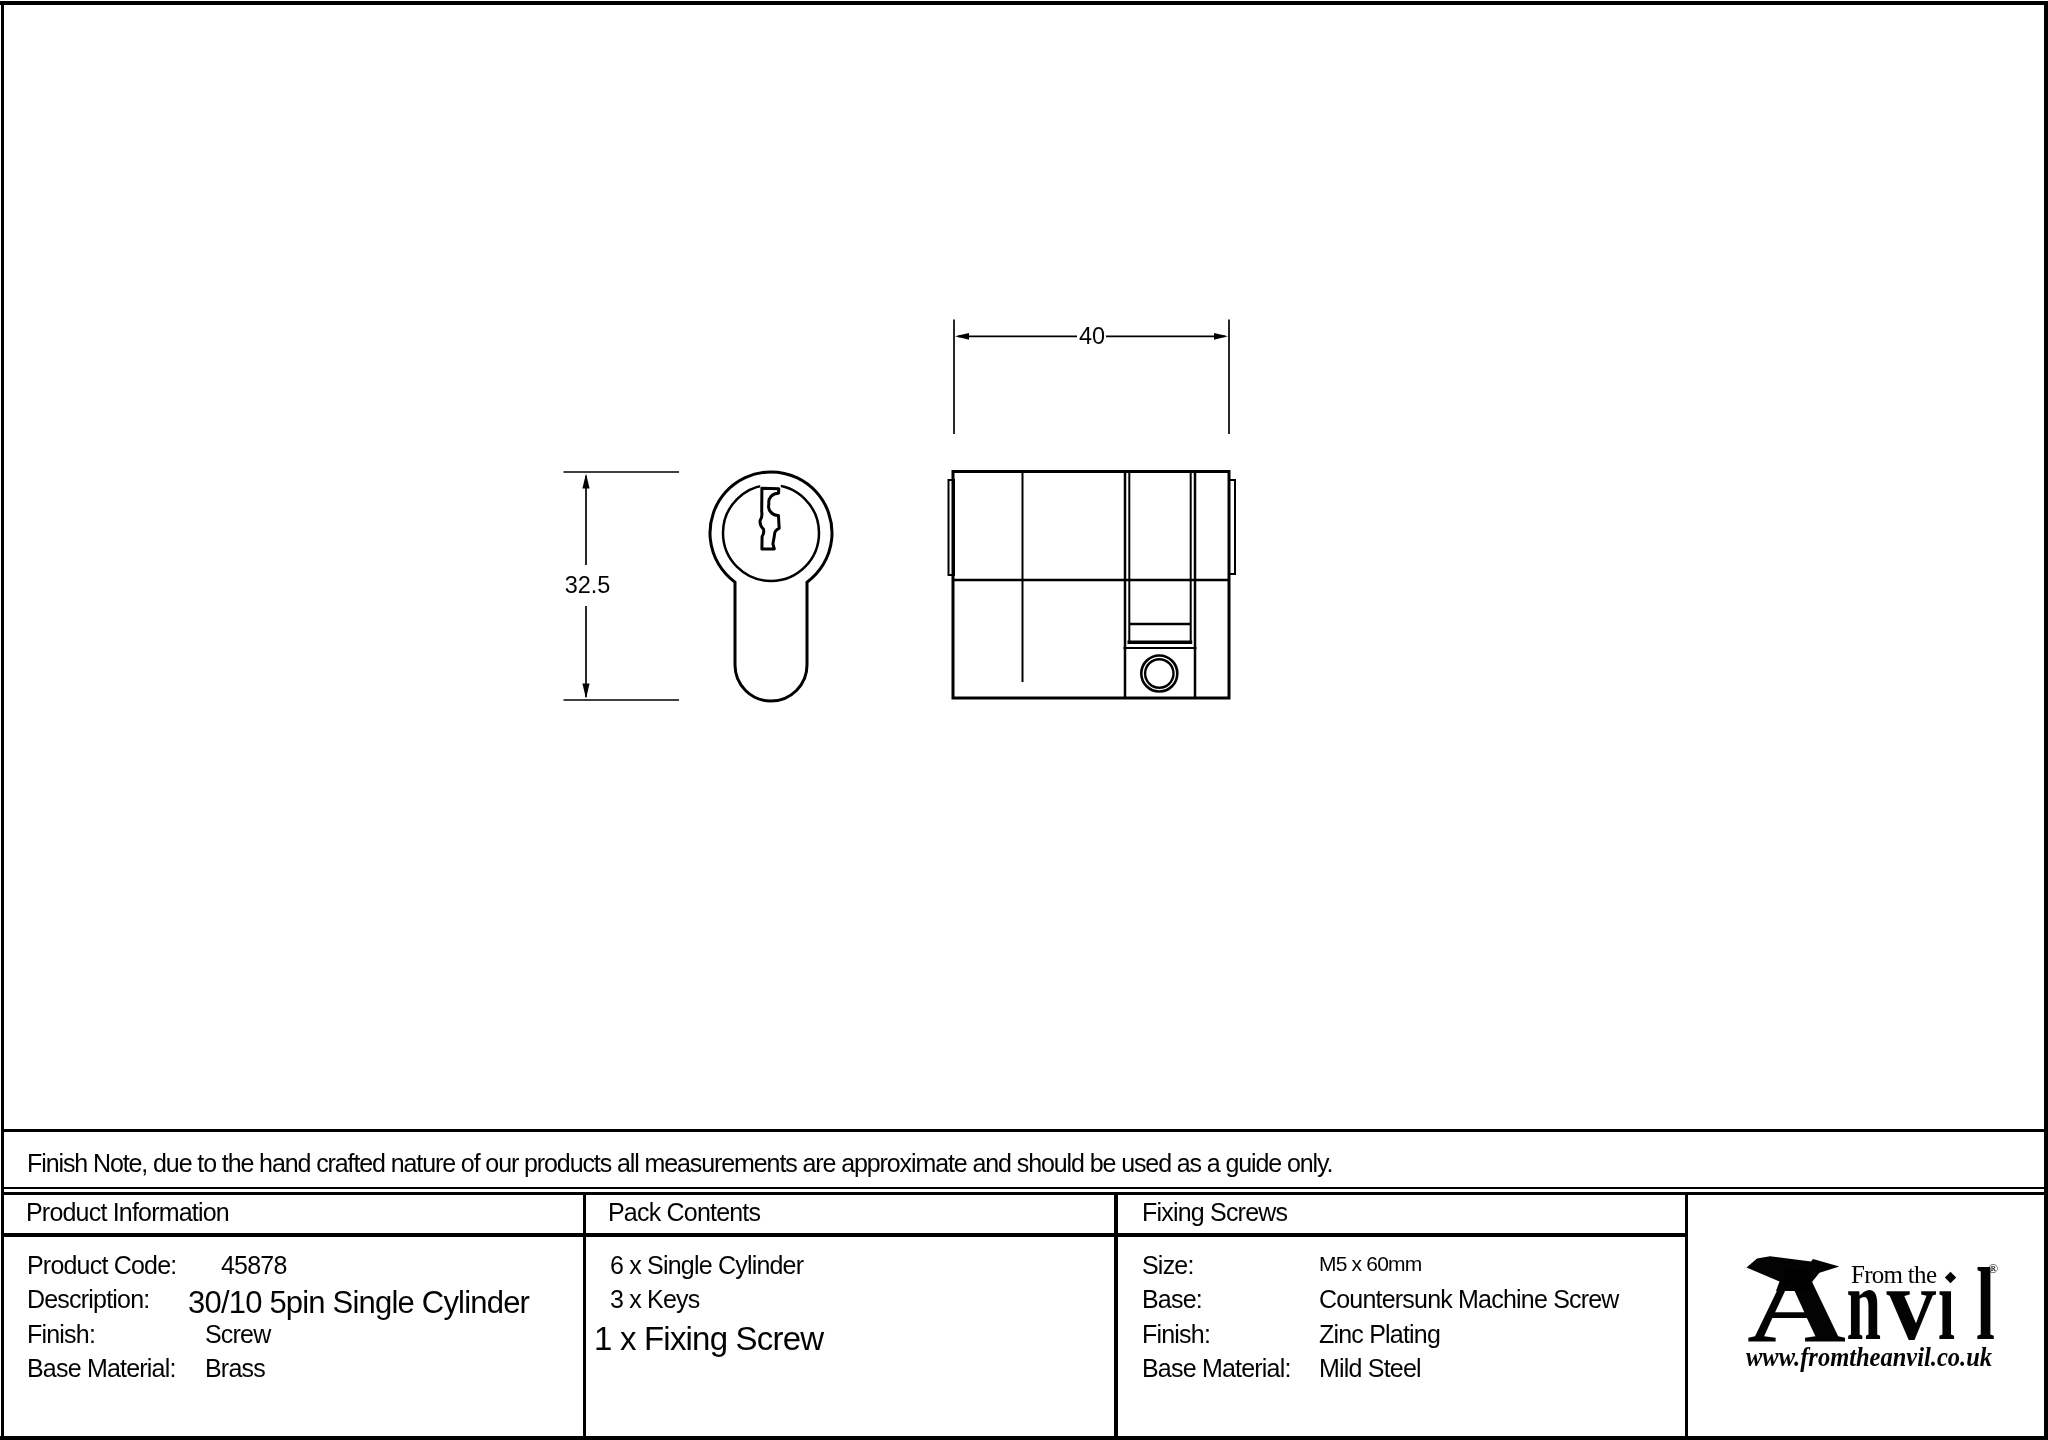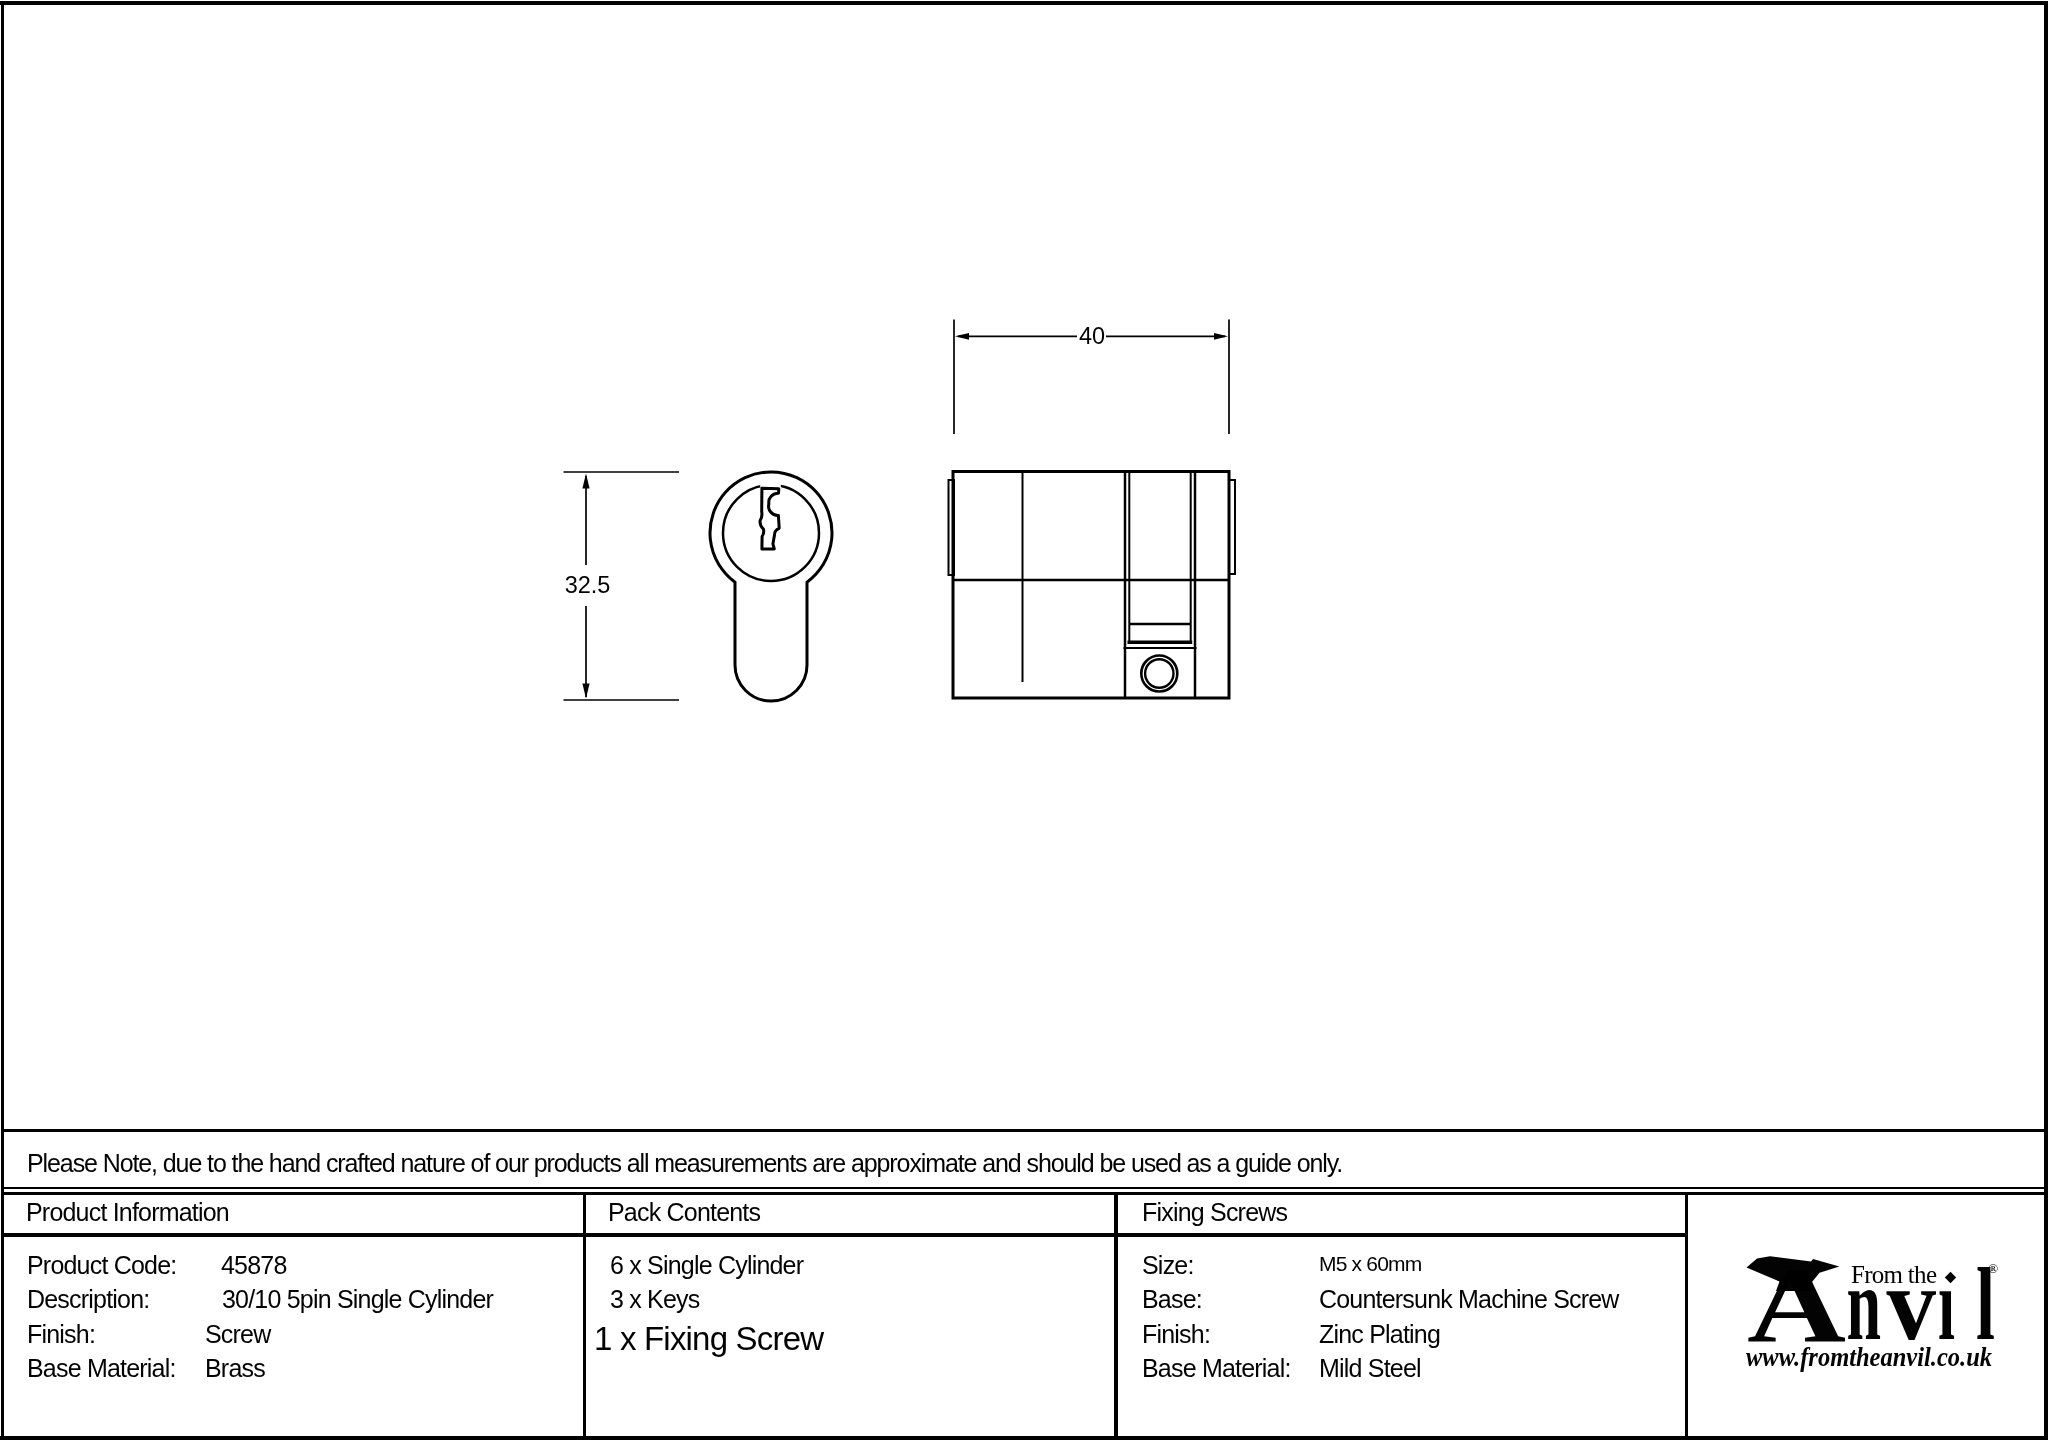--- a/index.html
+++ b/index.html
@@ -16,21 +16,21 @@
 <div class="ln" style="left:0.5px;top:1px;width:3px;height:1438px"></div>
 
 <div class="ln" style="left:2044px;top:1px;width:3.5px;height:1438px"></div>
 
 <div class="ln" style="left:0px;top:1436px;width:2048px;height:3.5px"></div>
 
 <div class="ln" style="left:0.5px;top:1129px;width:2047px;height:3px"></div>
 
 <div class="ln" style="left:0.5px;top:1186.5px;width:2047px;height:2.5px"></div>
 
-<div class="tx" id="note" style="left:27px;top:1150.5px;font-size:25px;letter-spacing:-1.1px">Please Note, due to the hand crafted nature of our products all measurements are approximate and should be used as a guide only.</div>
+<div class="tx" id="note" style="left:27px;top:1150.5px;font-size:25px;letter-spacing:-1.1px">Finish Note, due to the hand crafted nature of our products all measurements are approximate and should be used as a guide only.</div>
 
 <div class="ln" style="left:0.5px;top:1191.5px;width:2047px;height:3px"></div>
 
 <div class="ln" style="left:2px;top:1232.5px;width:1685px;height:4px"></div>
 
 <div class="ln" style="left:582.7px;top:1191.5px;width:3px;height:245px"></div>
 
 <div class="ln" style="left:1113.8px;top:1191.5px;width:4px;height:245px"></div>
 
 <div class="ln" style="left:1684.7px;top:1191.5px;width:3px;height:245px"></div>
@@ -40,21 +40,21 @@
 <div class="tx" style="left:608px;top:1199.5px;font-size:25px;letter-spacing:-0.8px">Pack Contents</div>
 
 <div class="tx" style="left:1142px;top:1199.5px;font-size:25px;letter-spacing:-0.8px">Fixing Screws</div>
 
 <div class="tx" style="left:27px;top:1252.5px;font-size:25px;letter-spacing:-0.8px">Product Code:</div>
 <div class="tx" style="left:27px;top:1287px;font-size:25px;letter-spacing:-0.8px">Description:</div>
 <div class="tx" style="left:27px;top:1321.5px;font-size:25px;letter-spacing:-0.8px">Finish:</div>
 <div class="tx" style="left:27px;top:1356px;font-size:25px;letter-spacing:-0.8px">Base Material:</div>
 
 <div class="tx" style="left:221px;top:1252.5px;font-size:25px;letter-spacing:-0.8px">45878</div>
-<div class="tx" style="left:222px;top:1287px;font-size:25px;letter-spacing:-0.8px">30/10 5pin Single Cylinder</div>
+<div class="tx" style="left:188px;top:1287px;font-size:31px;letter-spacing:-0.8px">30/10 5pin Single Cylinder</div>
 <div class="tx" style="left:205px;top:1321.5px;font-size:25px;letter-spacing:-0.8px">Screw</div>
 <div class="tx" style="left:205px;top:1356px;font-size:25px;letter-spacing:-0.8px">Brass</div>
 
 <div class="tx" style="left:610px;top:1252.5px;font-size:25px;letter-spacing:-0.8px">6 x Single Cylinder</div>
 <div class="tx" style="left:610px;top:1287px;font-size:25px;letter-spacing:-0.8px">3 x Keys</div>
 <div class="tx" style="left:594px;top:1321.5px;font-size:33px;letter-spacing:-0.8px">1 x Fixing Screw</div>
 
 <div class="tx" style="left:1142px;top:1252.5px;font-size:25px;letter-spacing:-0.8px">Size:</div>
 <div class="tx" style="left:1142px;top:1287px;font-size:25px;letter-spacing:-0.8px">Base:</div>
 <div class="tx" style="left:1142px;top:1321.5px;font-size:25px;letter-spacing:-0.8px">Finish:</div>

